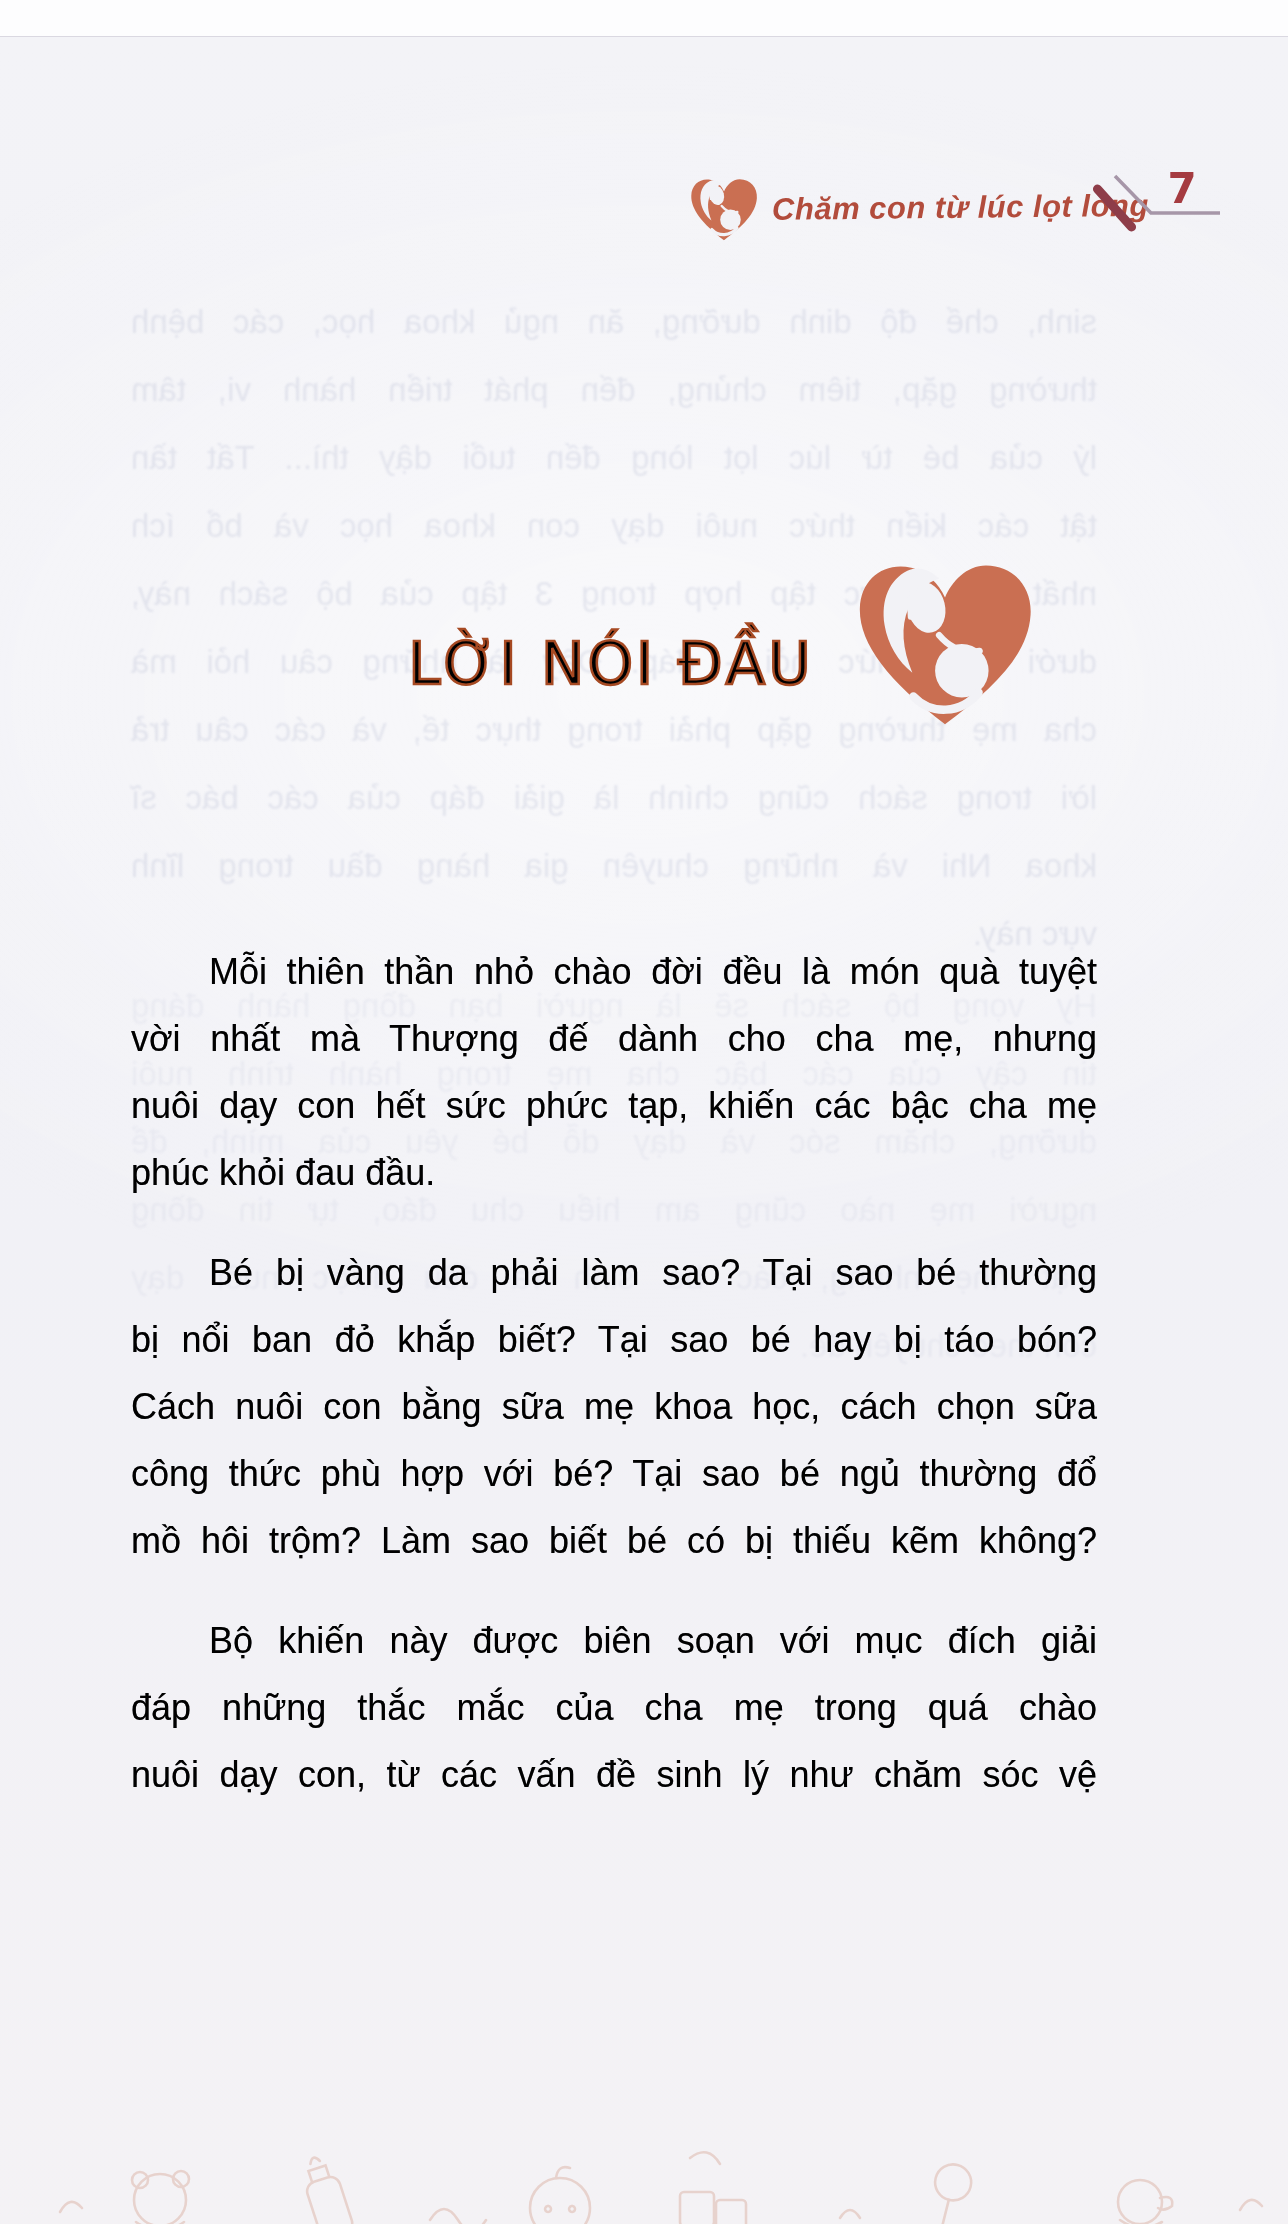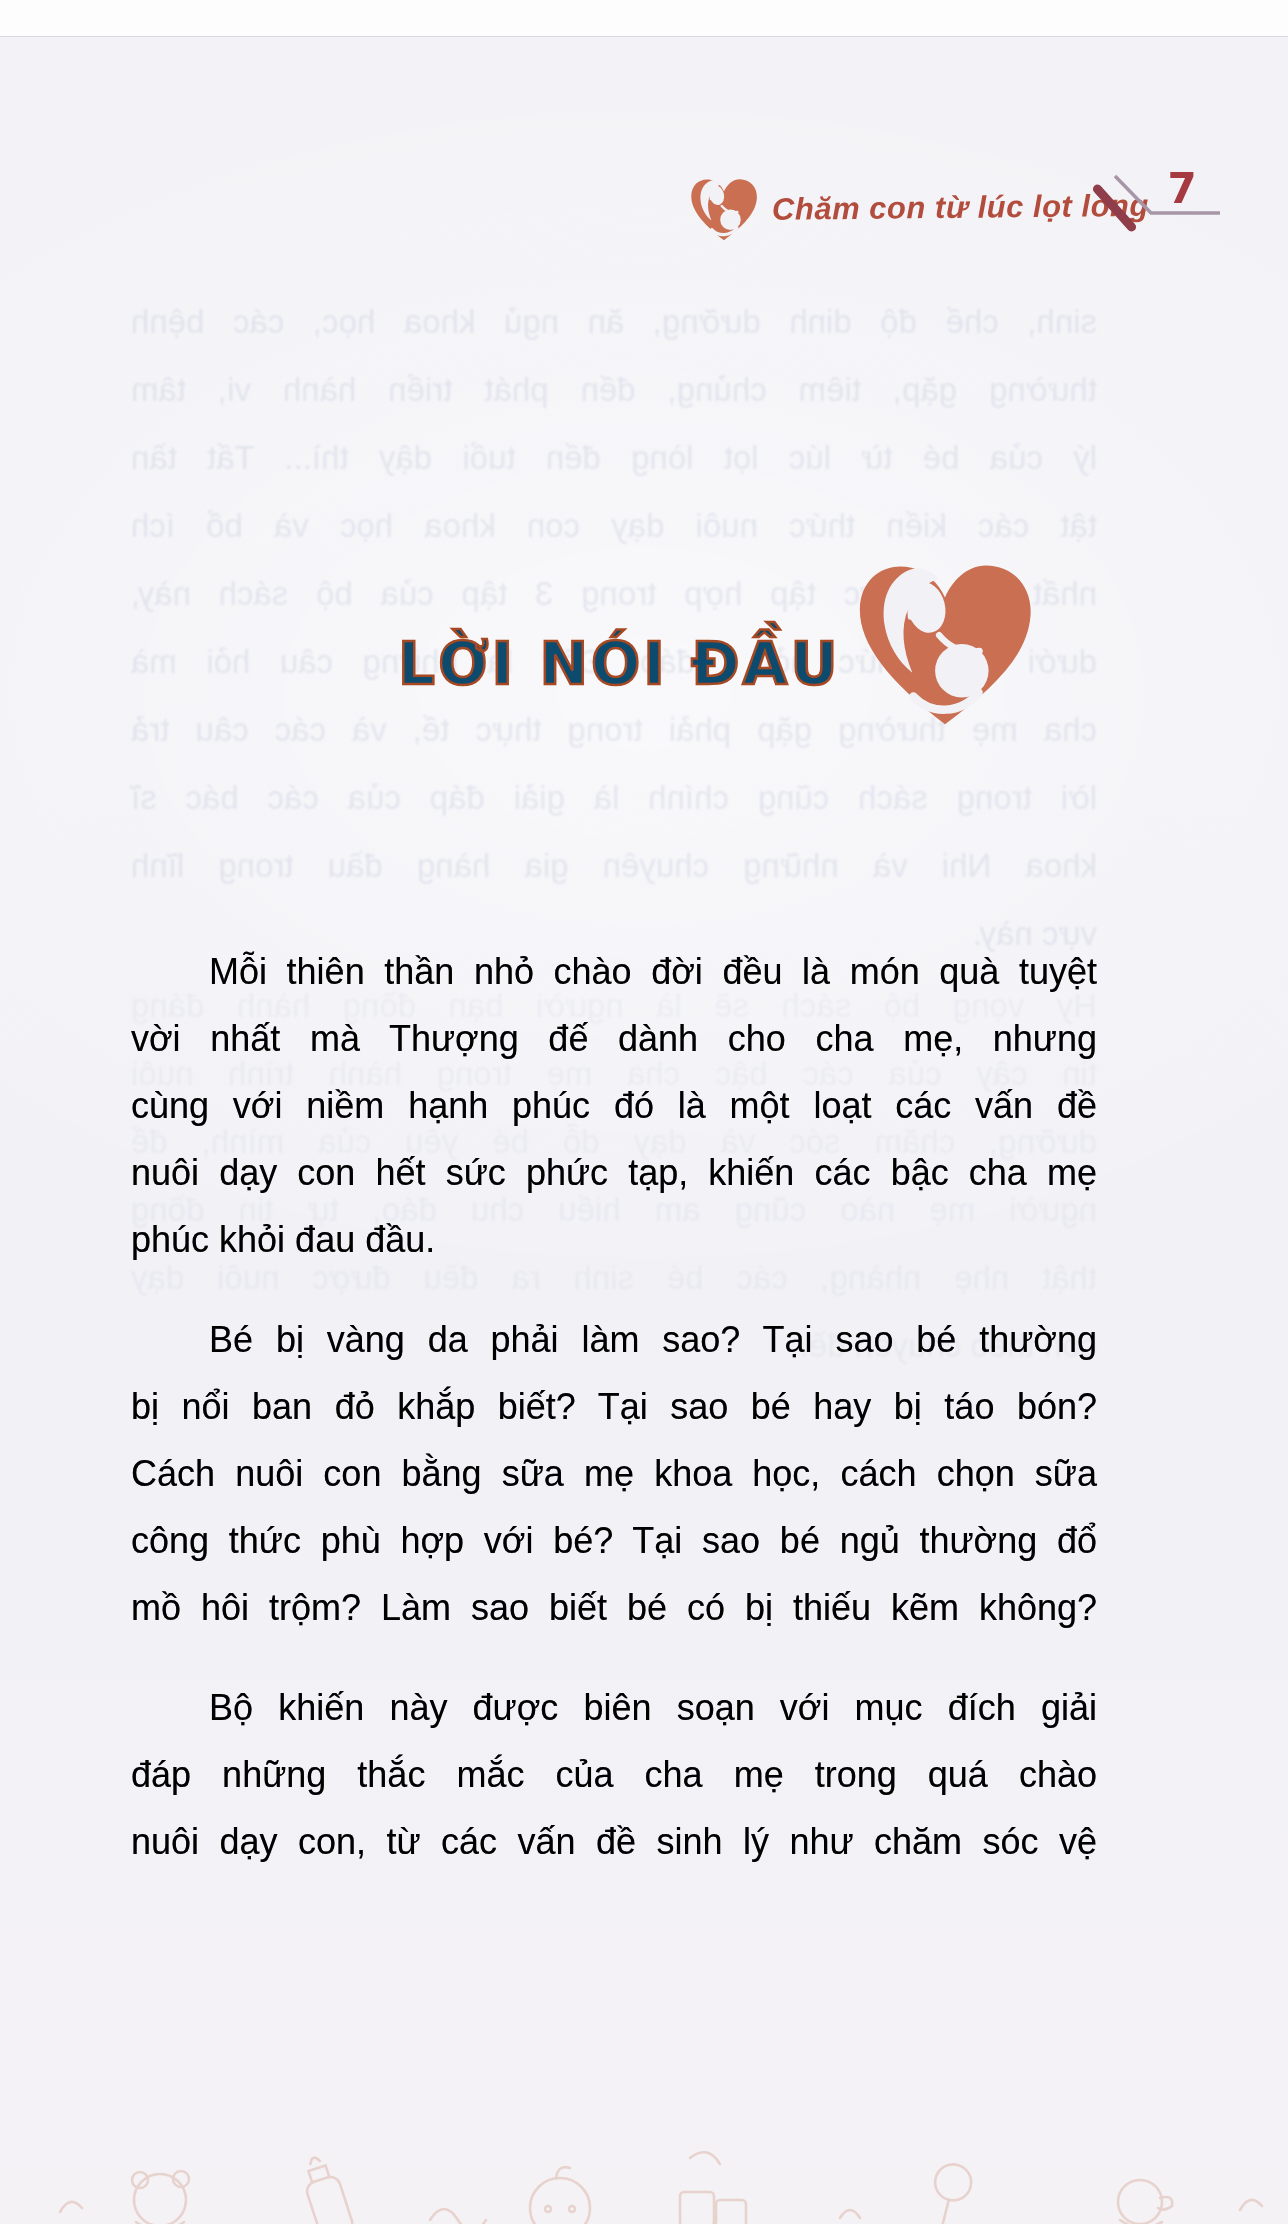--- a/index.html
+++ b/index.html
@@ -42,22 +42,22 @@
     color:#6f7aa6; pointer-events:none;
     font-size:33px; line-height:68px;
   }
   .bleed-upper { top:288px; opacity:0.14; filter:blur(1px); }
   .bleed-lower { top:972px; opacity:0.07; filter:blur(1.2px); }
   .bleed .line { min-height:68px; }
   
   .section-title {
     position:absolute; left:398px; top:630px; width:426px;
     text-align:center; font-family:"DejaVu Sans",sans-serif;
-    font-size:58px; font-weight:bold; letter-spacing:3px;
-    color:#0c4a6e; -webkit-text-stroke:2.5px #a64922;
+    font-size:58px; font-weight:normal; letter-spacing:3px;
+    color:#000000; -webkit-text-stroke:2.5px #a64922;
     text-shadow:0 1px 0 rgba(140,60,25,0.35);
     white-space:nowrap;
   }
   .big-logo { position:absolute; left:846px; top:550px; width:198px; height:186px; }
   
   .body-text {
     position:absolute; left:131px; top:938px; width:966px;
     color:#000000; font-size:36px; line-height:67px;
     text-shadow:0 0 0.5px rgba(40,40,45,0.55);
   }
@@ -123,21 +123,20 @@
 
   <div class="section-title">LỜI NÓI ĐẦU</div>
   <svg class="big-logo" viewBox="0 0 100 92">
     <use href="#logo-heart"></use>
   </svg>
 
   <div class="body-text">
       <div class="para">
         <div class="line first fill">Mỗi thiên thần nhỏ chào đời đều là món quà tuyệt</div>
         <div class="line fill">vời nhất mà Thượng đế dành cho cha mẹ, nhưng</div>
-        <div class="line fill">cùng với niềm hạnh phúc đó là một loạt các vấn đề</div>
         <div class="line fill">nuôi dạy con hết sức phức tạp, khiến các bậc cha mẹ</div>
         <div class="line">phúc khỏi đau đầu.</div>
       </div>
       <div class="para">
         <div class="line first fill">Bé bị vàng da phải làm sao? Tại sao bé thường</div>
         <div class="line fill">bị nổi ban đỏ khắp biết? Tại sao bé hay bị táo bón?</div>
         <div class="line fill">Cách nuôi con bằng sữa mẹ khoa học, cách chọn sữa</div>
         <div class="line fill">công thức phù hợp với bé? Tại sao bé ngủ thường đổ</div>
         <div class="line fill">mồ hôi trộm? Làm sao biết bé có bị thiếu kẽm không?</div>
       </div>

